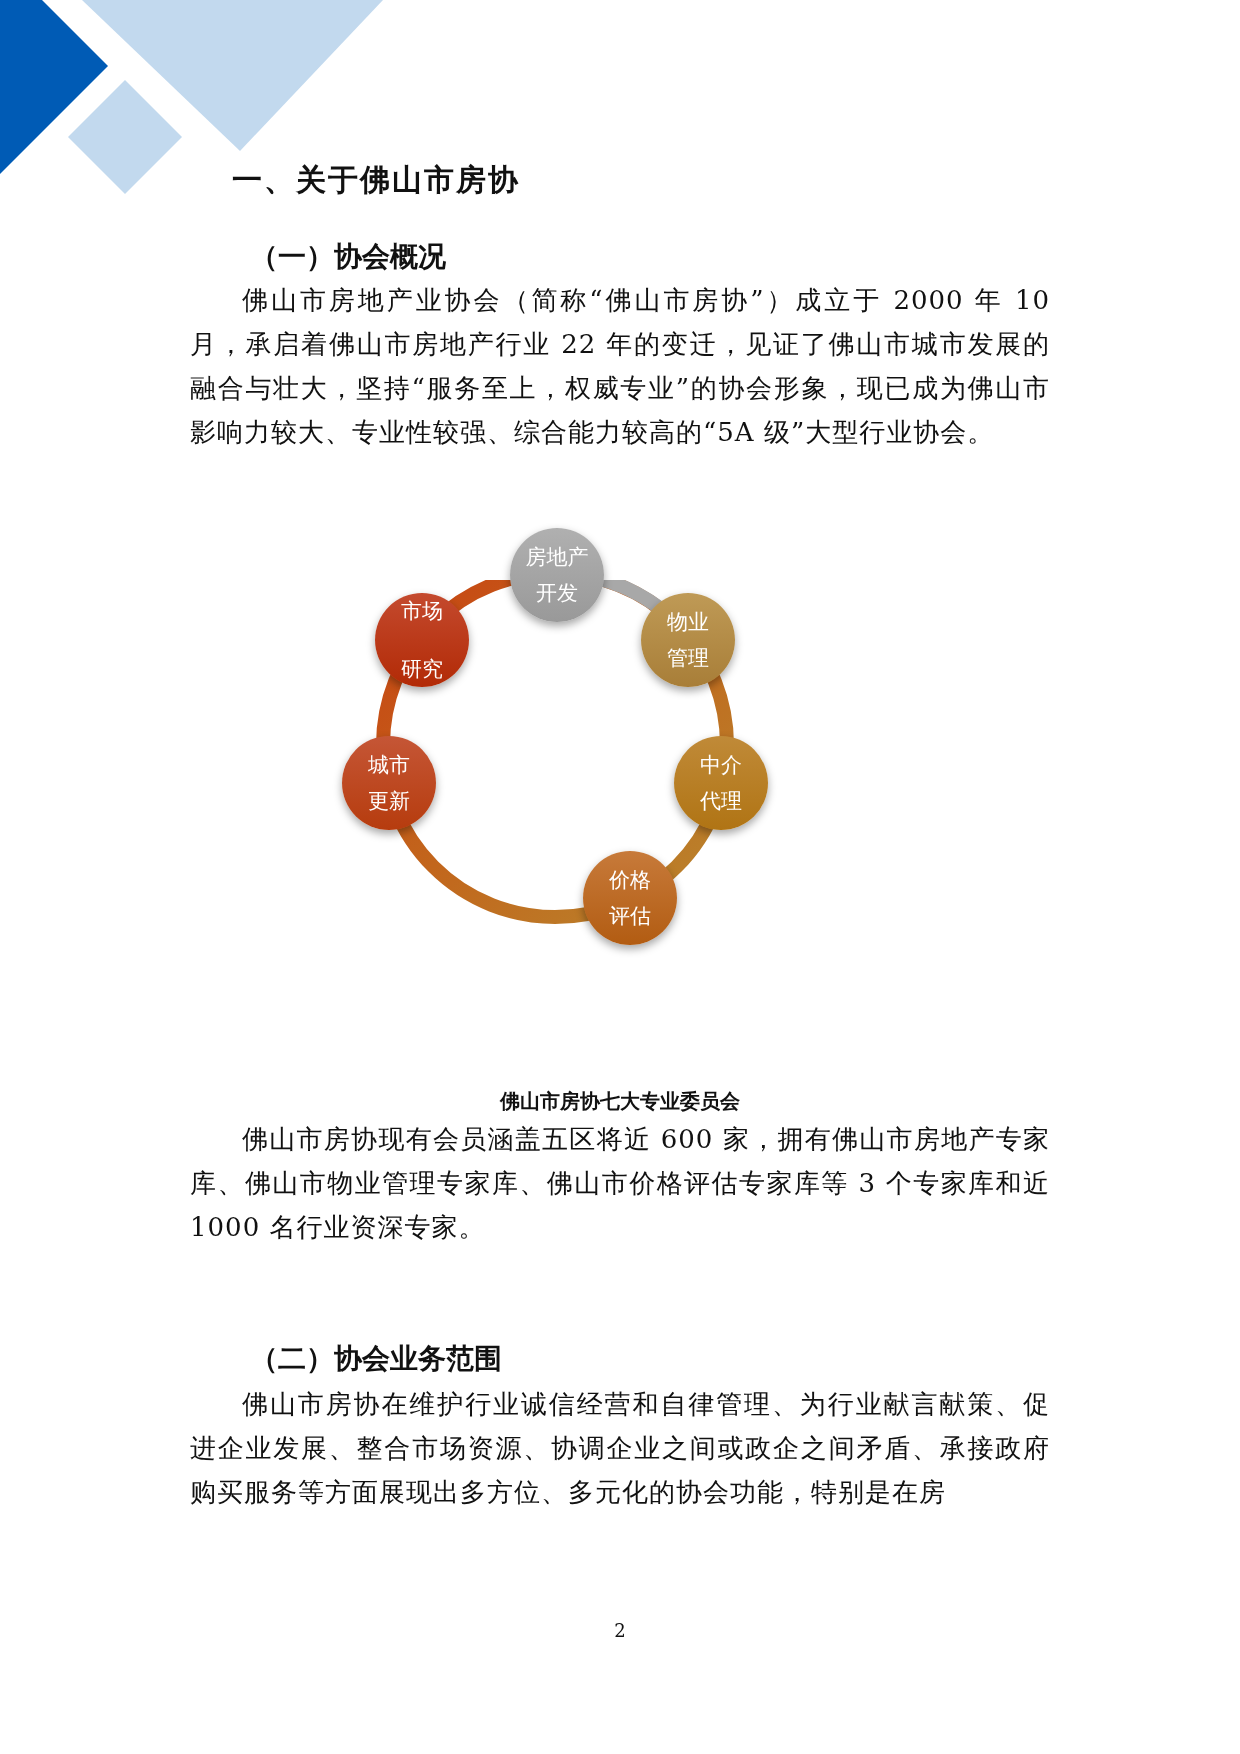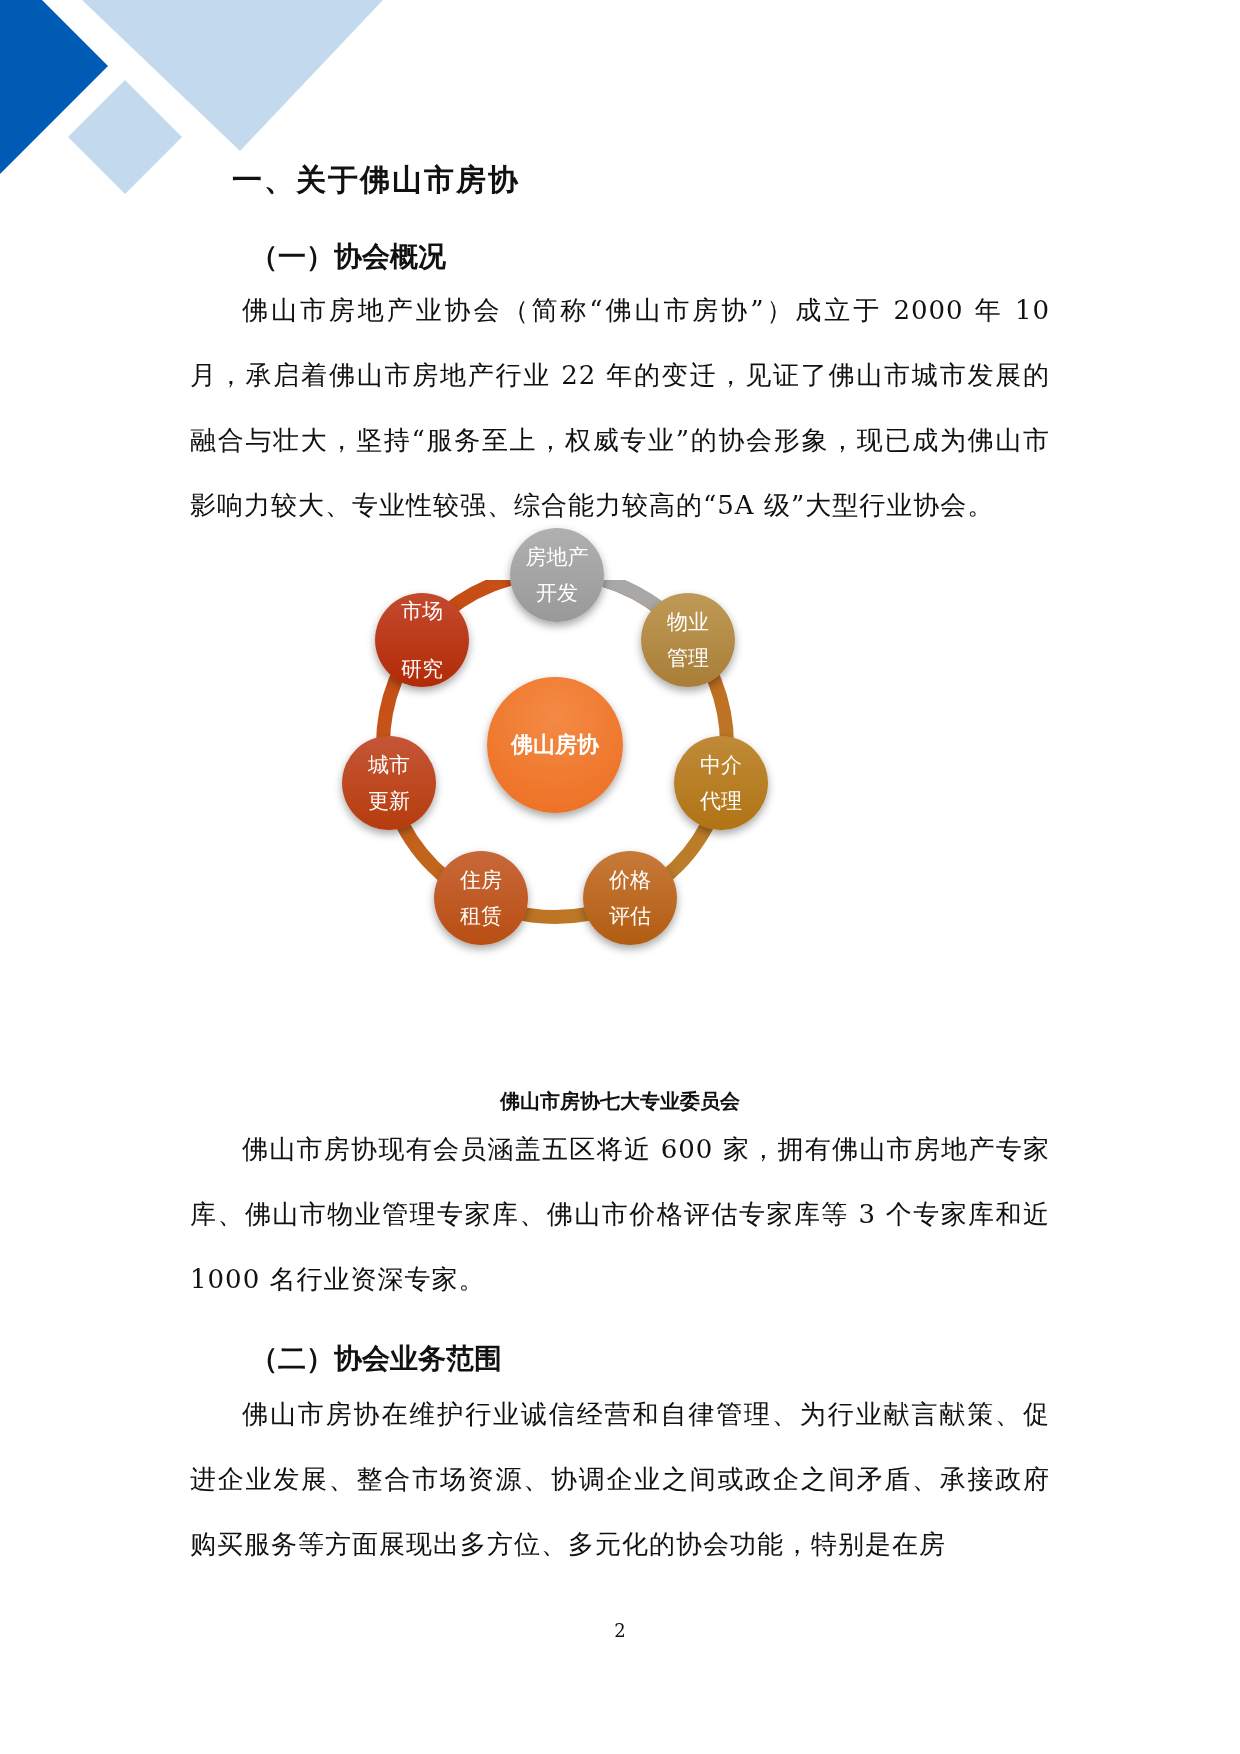--- a/index.html
+++ b/index.html
@@ -3,21 +3,21 @@
 <meta charset="utf-8">
 <style>
   html, body { margin: 0; padding: 0; background: #ffffff; }
   body { width: 1240px; height: 1754px; position: relative; overflow: hidden;
          font-family: "DejaVu Serif", "Liberation Serif", serif; color: #111; }
   .deco { position: absolute; left: 0; top: 0; width: 400px; height: 200px; }
   .h1 { position: absolute; left: 232px; top: 160px; font-size: 30px; font-weight: bold;
         font-family: "DejaVu Sans", "Liberation Sans", sans-serif; letter-spacing: 2px; margin: 0; }
   .h2 { position: absolute; left: 242px; font-size: 28px; font-weight: bold;
         font-family: "DejaVu Sans", "Liberation Sans", sans-serif; margin: 8px; }
-  .para { position: absolute; left: 190px; width: 860px; font-size: 26px; line-height: 65px;
+  .para { position: absolute; left: 190px; width: 860px; font-size: 26px; line-height: 44px;
           text-indent: 52px; text-align: justify; margin: 0; letter-spacing: 1px; }
   .diagram { position: absolute; left: 370px; top: 580px; width: 500px; height: 500px; }
   .node { position: absolute; border-radius: 50%; display: flex; flex-direction: column;
           align-items: center; justify-content: center; color: #fff;
           box-shadow: 0 4px 8px rgba(0,0,0,0.35); font-size: 21px; line-height: 36px;
           font-family: "DejaVu Serif", "Liberation Serif", serif; }
   .node span { display: block; }
   .center-node { font-family: "DejaVu Sans", "Liberation Sans", sans-serif; font-weight: bold; font-size: 22px; }
   .caption { position: absolute; left: 0; width: 1240px; top: 1088px; text-align: center;
              font-size: 20px; font-weight: bold; font-family: "DejaVu Sans", "Liberation Sans", sans-serif; }
@@ -45,23 +45,20 @@
       <linearGradient id="ringGrad" x1="0" y1="0" x2="1" y2="1">
         <stop offset="0" stop-color="#c84312"></stop>
         <stop offset="0.5" stop-color="#c2661c"></stop>
         <stop offset="1" stop-color="#b8862e"></stop>
       </linearGradient>
     </defs>
     <circle cx="185" cy="165" r="172" fill="none" stroke="url(#ringGrad)" stroke-width="14"></circle>
     <path d="M 185 -7 A 172 172 0 0 1 320 58" fill="none" stroke="#a8a8a8" stroke-width="14"></path>
   </svg>
 
-  <div class="node center-node" style="left:117px; top:97px; width:136px; height:136px; background: radial-gradient(circle at 50% 30%, #f48a45, #ec6d1f);">
-    <span>佛山房协</span>
-  </div>
 
   <div class="node" style="left:140px; top:-52px; width:94px; height:94px; background: linear-gradient(#b0b0b0, #999999); text-align: right;">
     <span>房地产</span>
     <span>开发</span>
   </div>
 
   <div class="node" style="left:271px; top:13px; width:94px; height:94px; background: linear-gradient(#bf9a56, #a87e38);">
     <span>物业</span>
     <span>管理</span>
   </div>
@@ -69,24 +66,20 @@
   <div class="node" style="left:304px; top:156px; width:94px; height:94px; background: linear-gradient(#c08a38, #b07414);">
     <span>中介</span>
     <span>代理</span>
   </div>
 
   <div class="node" style="left:213px; top:271px; width:94px; height:94px; background: linear-gradient(#c77a3a, #b25c12);">
     <span>价格</span>
     <span>评估</span>
   </div>
 
-  <div class="node" style="left:64px; top:271px; width:94px; height:94px; background: linear-gradient(#c8683a, #b84e12);">
-    <span>住房</span>
-    <span>租赁</span>
-  </div>
 
   <div class="node" style="left:-28px; top:156px; width:94px; height:94px; background: linear-gradient(#c55636, #b63c0e);">
     <span>城市</span>
     <span>更新</span>
   </div>
 
   <div class="node" style="left:5px; top:13px; width:94px; height:94px; background: linear-gradient(#c44a2e, #b22a06); justify-content: space-between;">
     <span>市场</span>
     <span>研究</span>
   </div>

